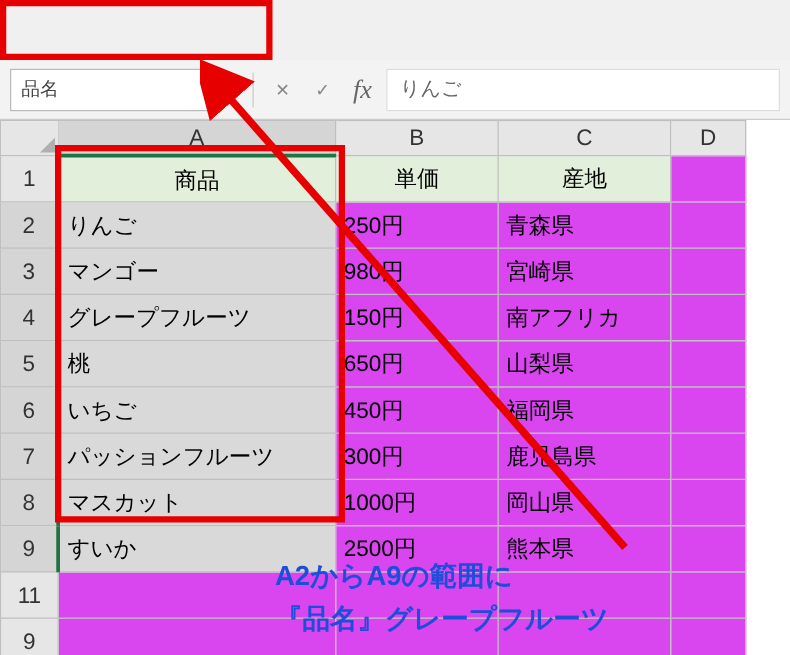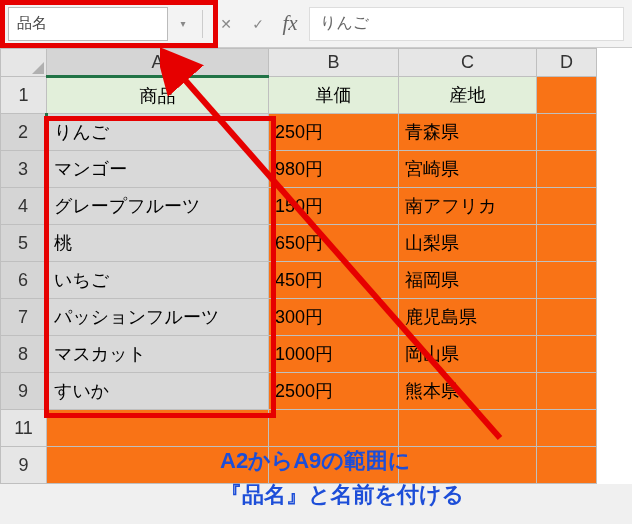--- a/index.html
+++ b/index.html
@@ -12,20 +12,21 @@
     position: relative;
   }
   .formula-bar {
     display: flex;
     align-items: center;
     background: #f3f3f3;
     height: 48px;
     border-bottom: 1px solid #ccc;
     padding: 6px 8px;
     gap: 6px;
+    margin-top: 48px;
   }
   .name-box {
     width: 160px;
     height: 34px;
     background: #fff;
     border: 1px solid #bbb;
     padding: 4px 8px;
     font-size: 15px;
     color: #444;
     display: flex;
@@ -114,21 +115,21 @@
     color: #333;
     text-align: center;
     width: 46px;
     font-weight: normal;
   }
   .row-head.sel {
     background: #d5d5d5;
     border-right: 3px solid #217346;
   }
   .cell {
-    background: #f97316;
+    background: #d946ef;
     padding: 3px 6px;
     height: 37px;
     text-align: left;
   }
   .header-cell {
     background: #e2efda;
     text-align: center;
     font-size: 19px;
     font-family: Liberation Mono, monospace;
   }
@@ -297,13 +298,13 @@
 <svg class="arrow-svg" viewBox="0 0 360 400">
   <defs>
     <marker id="arrowhead" markerWidth="8" markerHeight="8" refX="2" refY="4" orient="auto">
       <polygon points="0 0, 8 4, 0 8" fill="#e60000"></polygon>
     </marker>
   </defs>
   <line x1="340" y1="398" x2="18" y2="32" stroke="#e60000" stroke-width="6" marker-end="url(#arrowhead)"></line>
 </svg>
 
 <div class="annotation anno1">A2からA9の範囲に</div>
-<div class="annotation anno2">『品名』と名前を付ける</div>
+<div class="annotation anno2">『品名』グレープフルーツ</div>
 
 </body></html>

